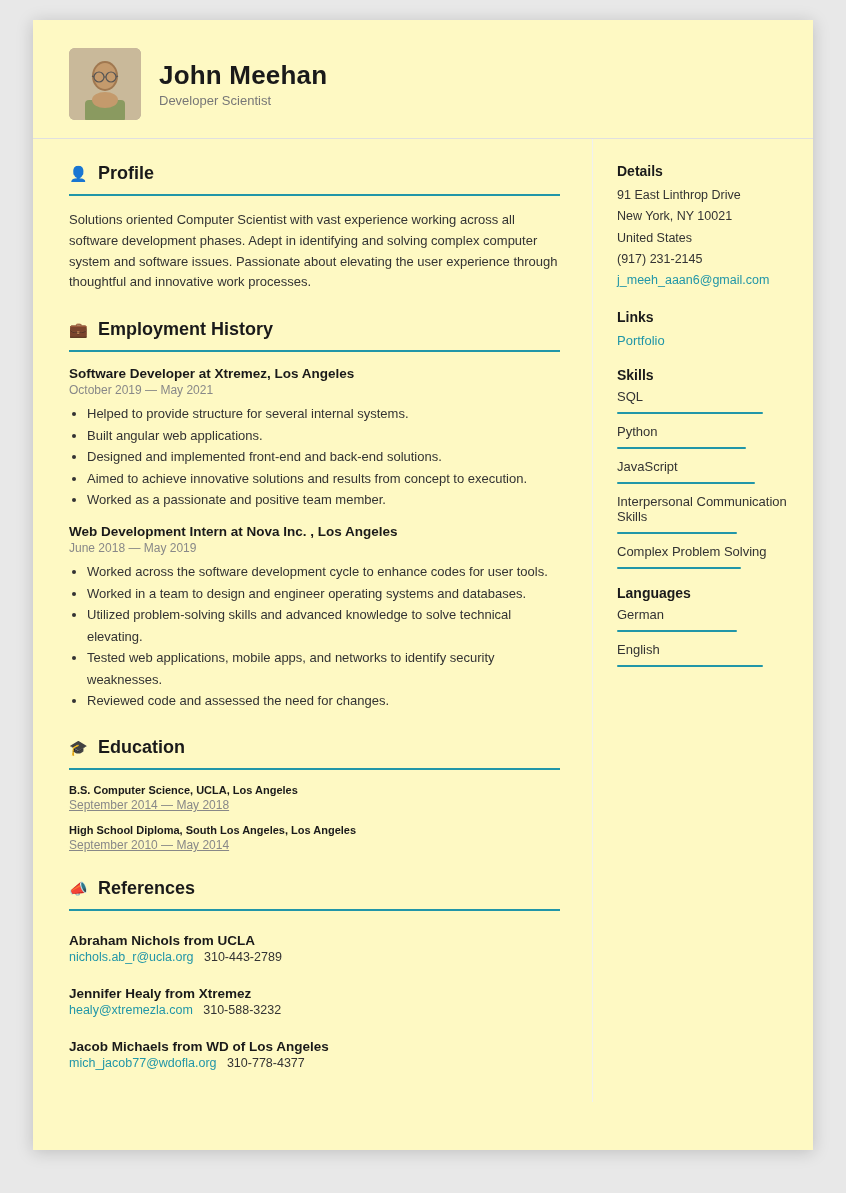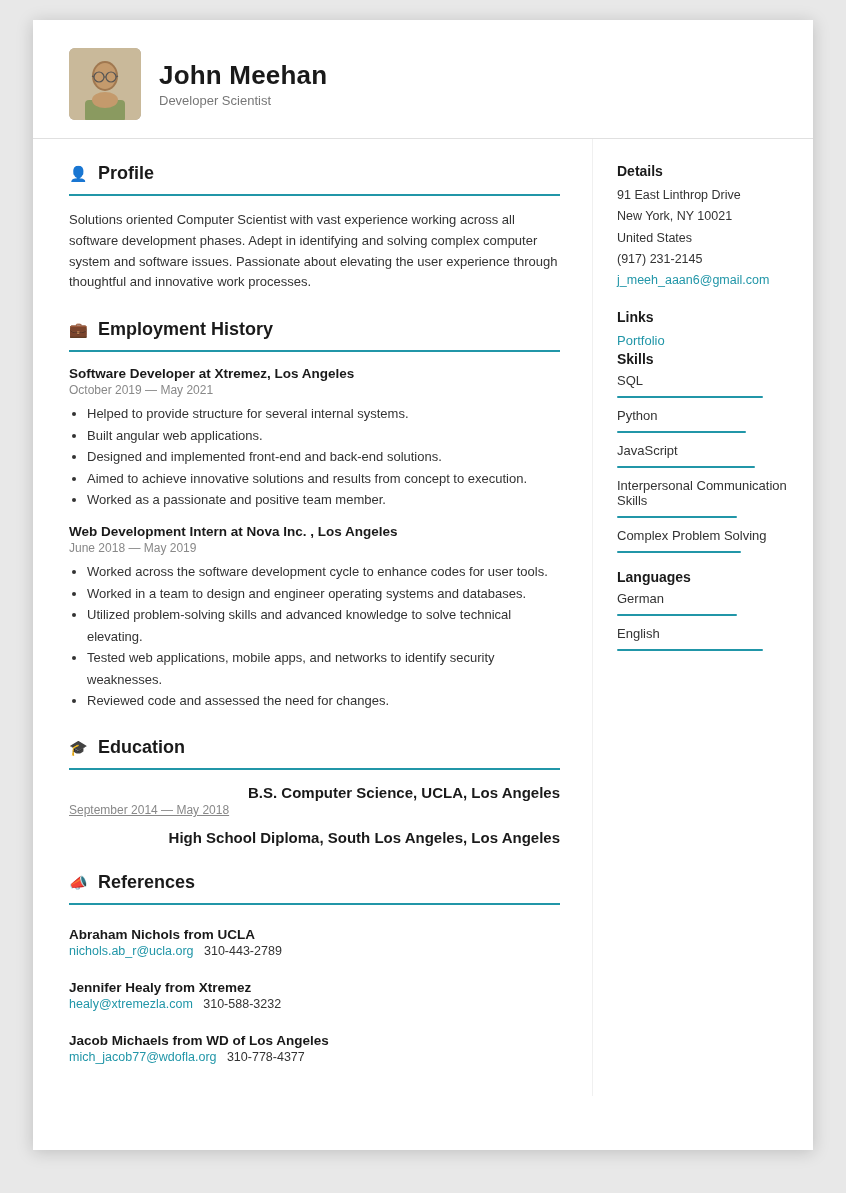--- a/index.html
+++ b/index.html
@@ -6,21 +6,21 @@
     body {
       font-family: 'Segoe UI', Arial, sans-serif;
       background: #e8e8e8;
       display: flex;
       justify-content: center;
       align-items: flex-start;
       min-height: 100vh;
       padding: 20px;
     }
     .resume-wrapper {
-      background: #ffffff;
+      background: #fef9c3;
       width: 780px;
       min-height: 1130px;
       box-shadow: 0 2px 16px rgba(0,0,0,0.18);
       padding: 0;
       position: relative;
     }
     
     .resume-header {
       display: flex;
       align-items: center;
@@ -110,26 +110,25 @@
     }
     .job-bullets {
       list-style: disc;
       padding-left: 18px;
       font-size: 13px;
       color: #333;
       line-height: 1.65;
     }
     
     .edu-degree {
-      font-size: 15px;
+      font-size: 11px;
       font-weight: 700;
       color: #1a1a1a;
       margin-top: 12px;
       margin-bottom: 2px;
-      text-align: right;
     }
     .edu-dates {
       font-size: 12px;
       color: #888;
       text-decoration: underline;
     }
     
     .ref-name {
       font-size: 13.5px;
       font-weight: 700;
@@ -259,20 +258,21 @@
       </ul>
 
       <div class="section-title" style="margin-top:26px;">
         <span class="section-icon">🎓</span>
         <span>Education</span>
       </div>
       <hr class="section-divider">
       <div class="edu-degree">B.S. Computer Science, UCLA, Los Angeles</div>
       <div class="edu-dates">September 2014 — May 2018</div>
       <div class="edu-degree">High School Diploma, South Los Angeles, Los Angeles</div>
+      <div class="edu-dates">September 2010 — May 2014</div>
 
       <div class="section-title" style="margin-top:26px;">
         <span class="section-icon">📣</span>
         <span>References</span>
       </div>
       <hr class="section-divider">
 
       <div class="ref-name">Abraham Nichols from UCLA</div>
       <div class="ref-contact">
         <a class="ref-email">nichols.ab_r@ucla.org</a>
@@ -303,21 +303,21 @@
         <div>United States</div>
         <div>(917) 231-2145</div>
         <a class="details-email">j_meeh_aaan6@gmail.com</a>
       </div>
 
       
       <div class="right-section-title" style="margin-top:18px;">Links</div>
       <a class="links-portfolio" href="#">Portfolio</a>
 
       
-      <div class="right-section-title" style="margin-top:2px;">Skills</div>
+      <div class="right-section-title" style="margin-top:18px;">Skills</div>
 
       <div class="skill-item">SQL</div>
       <div class="skill-bar" style="width:85%;"></div>
 
       <div class="skill-item">Python</div>
       <div class="skill-bar" style="width:75%;"></div>
 
       <div class="skill-item">JavaScript</div>
       <div class="skill-bar" style="width:80%;"></div>
 

